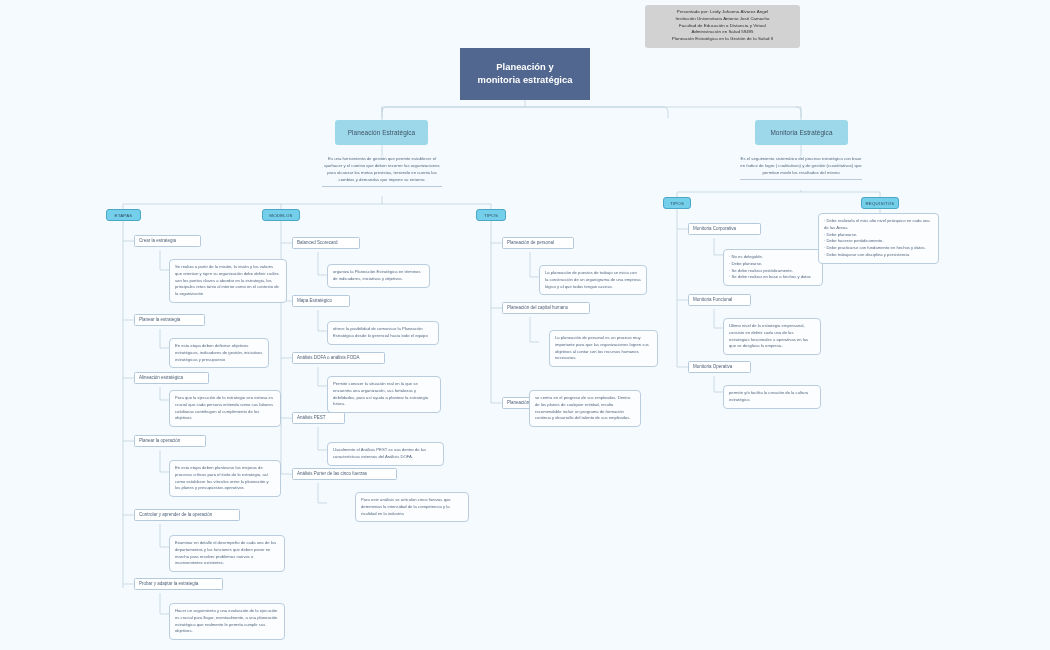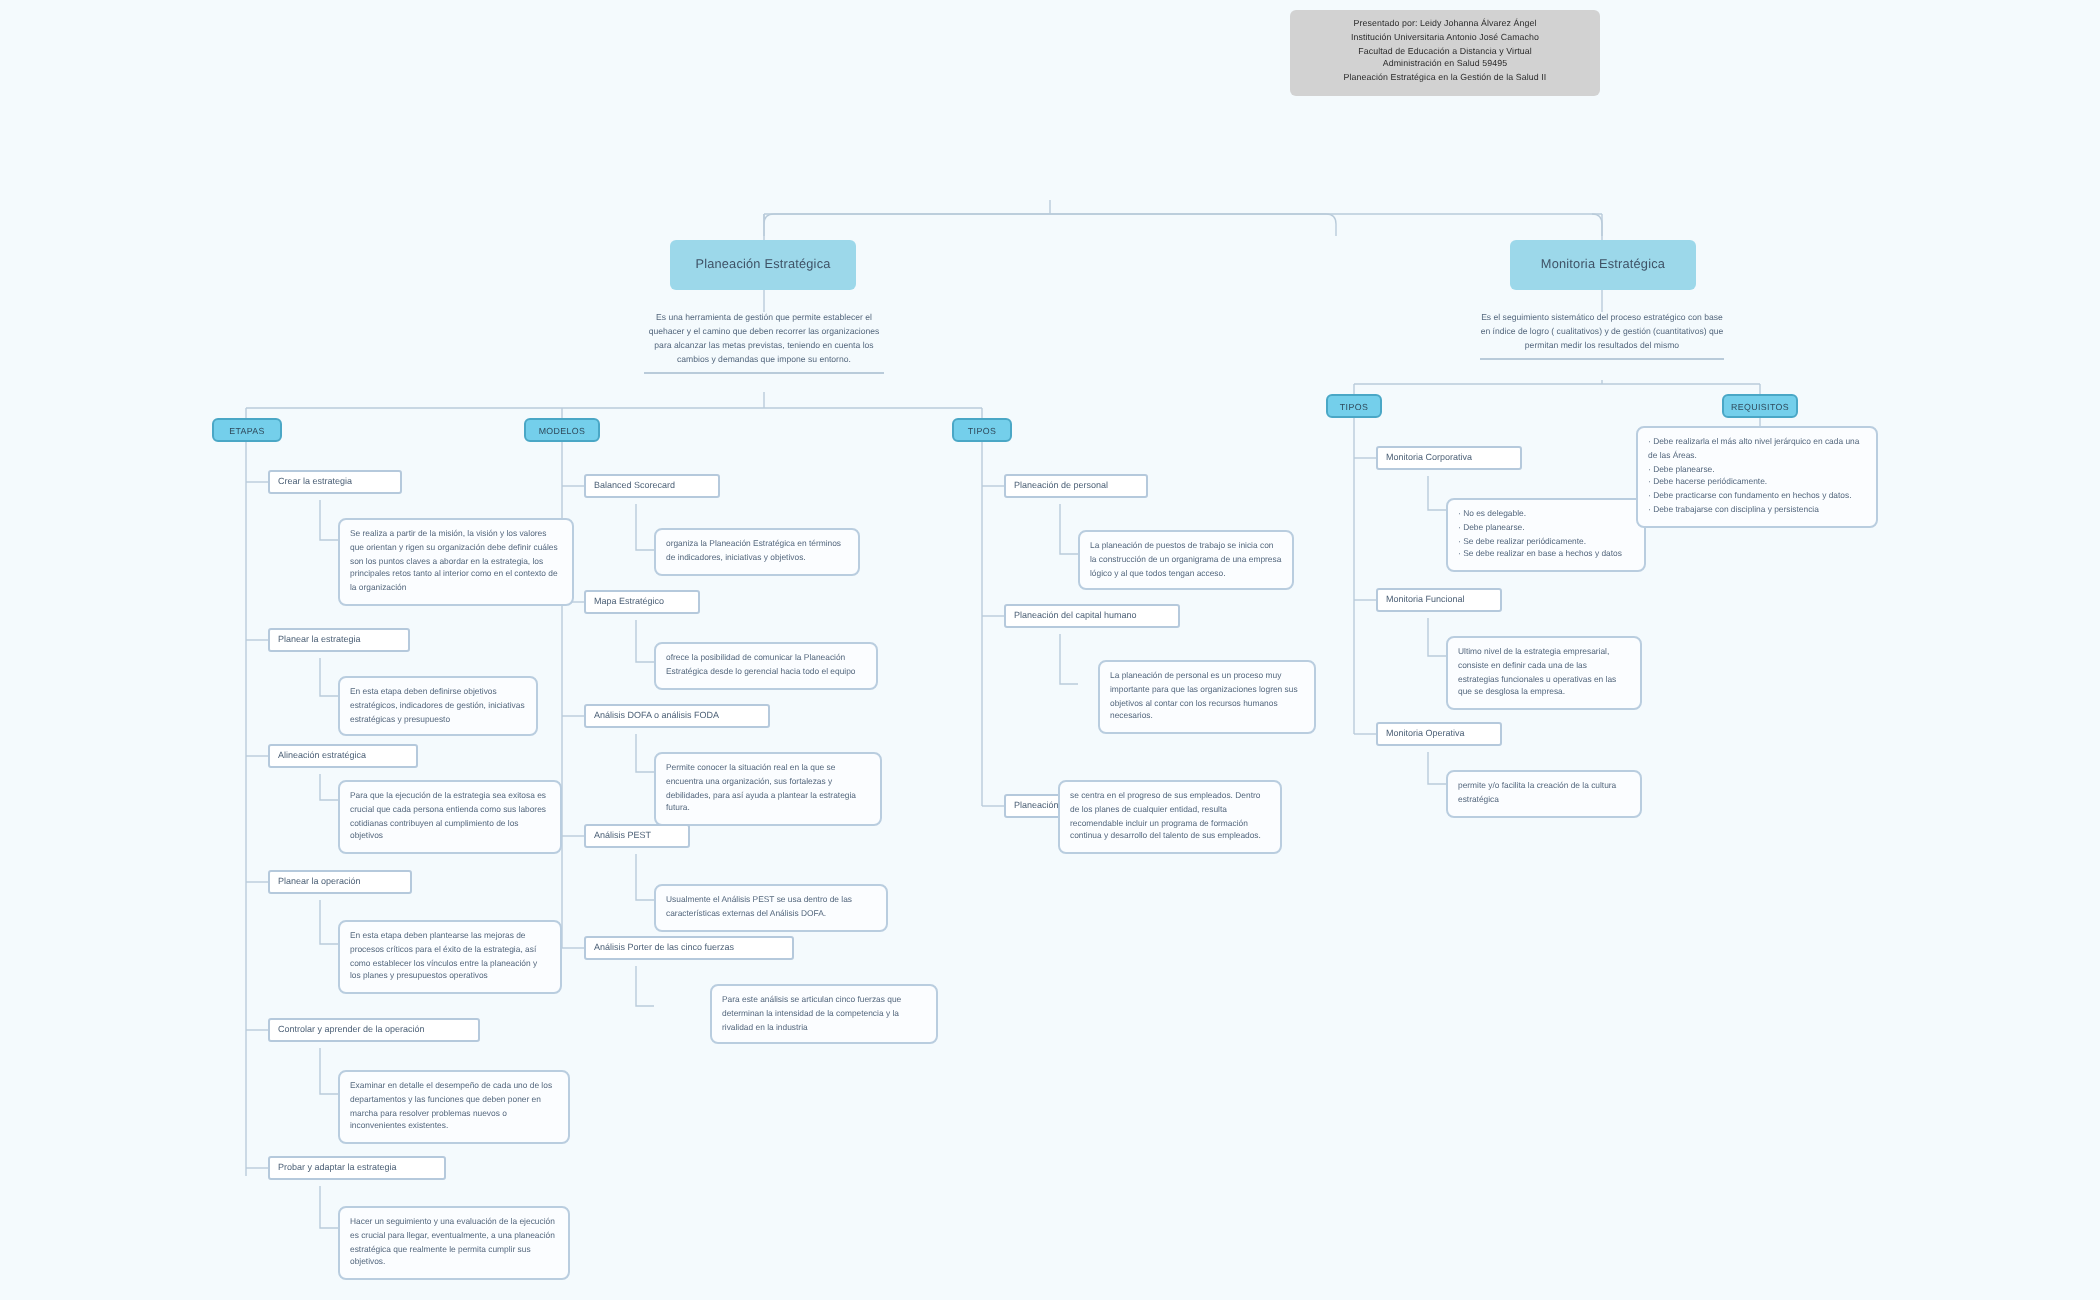--- a/index.html
+++ b/index.html
@@ -209,20 +209,24 @@
   </svg>
 
   <div class="credits">
     <div>Presentado por: Leidy Johanna Álvarez Ángel</div>
     <div>Institución Universitaria Antonio José Camacho</div>
     <div>Facultad de Educación a Distancia y Virtual</div>
     <div>Administración en Salud 59495</div>
     <div>Planeación Estratégica en la Gestión de la Salud II</div>
   </div>
 
+  <div class="node root" id="n-root">
+    <span style="white-space:pre-line">Planeación y
+monitoria estratégica</span>
+  </div>
 
   <div class="node lvl1" id="n-planeacion">
     <span>Planeación Estratégica</span>
   </div>
   <div class="node desc1" id="d-planeacion">Es una herramienta de gestión que permite establecer el quehacer y el camino que deben recorrer las organizaciones para alcanzar las metas previstas, teniendo en cuenta los cambios y demandas que impone su entorno.</div>
 
   <div class="node lvl1" id="n-monitoria">
     <span>Monitoria Estratégica</span>
   </div>
   <div class="node desc1" id="d-monitoria">Es el seguimiento sistemático del proceso estratégico con base en índice de logro ( cualitativos) y de gestión (cuantitativos) que permitan medir los resultados del mismo</div>

